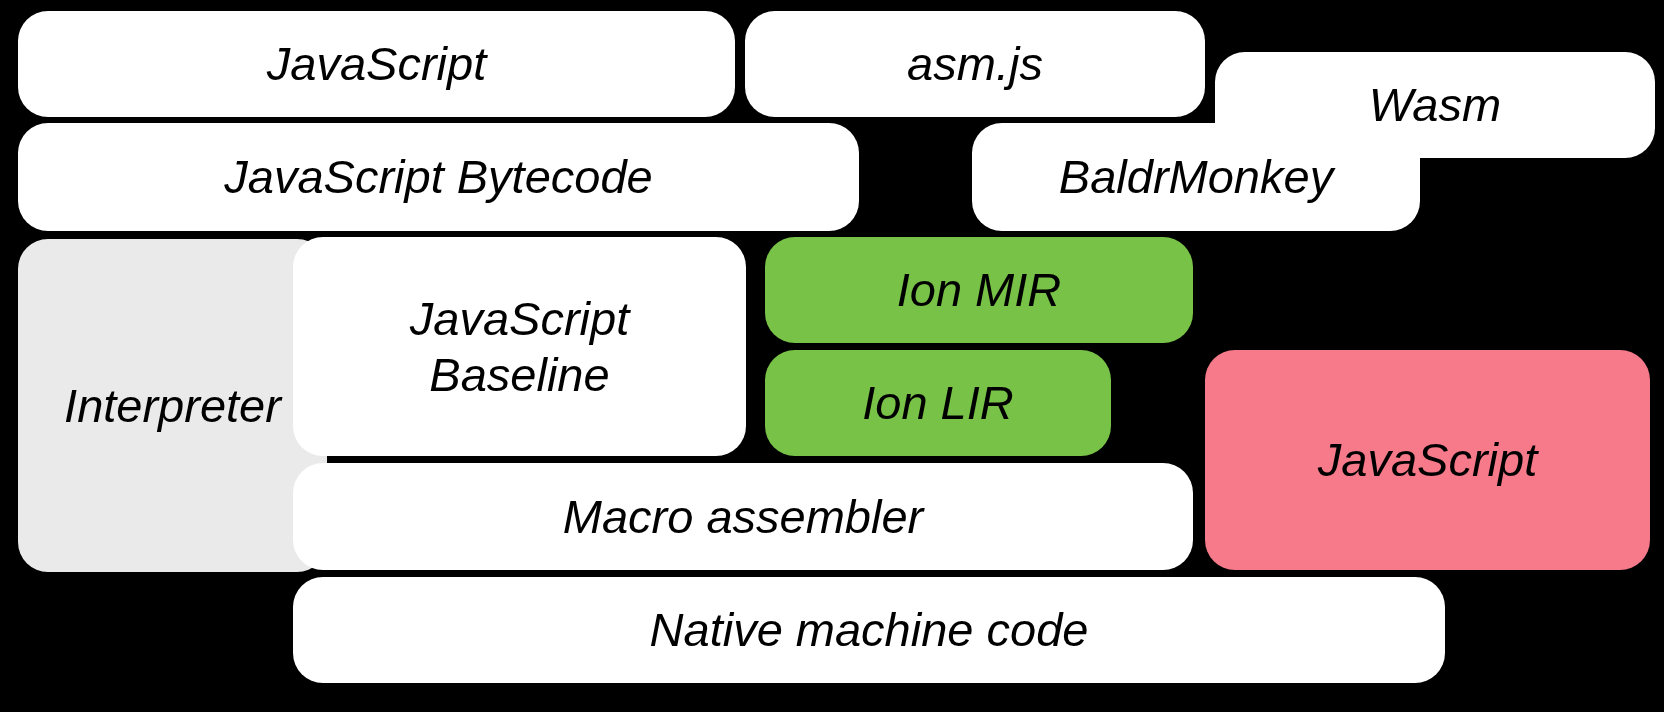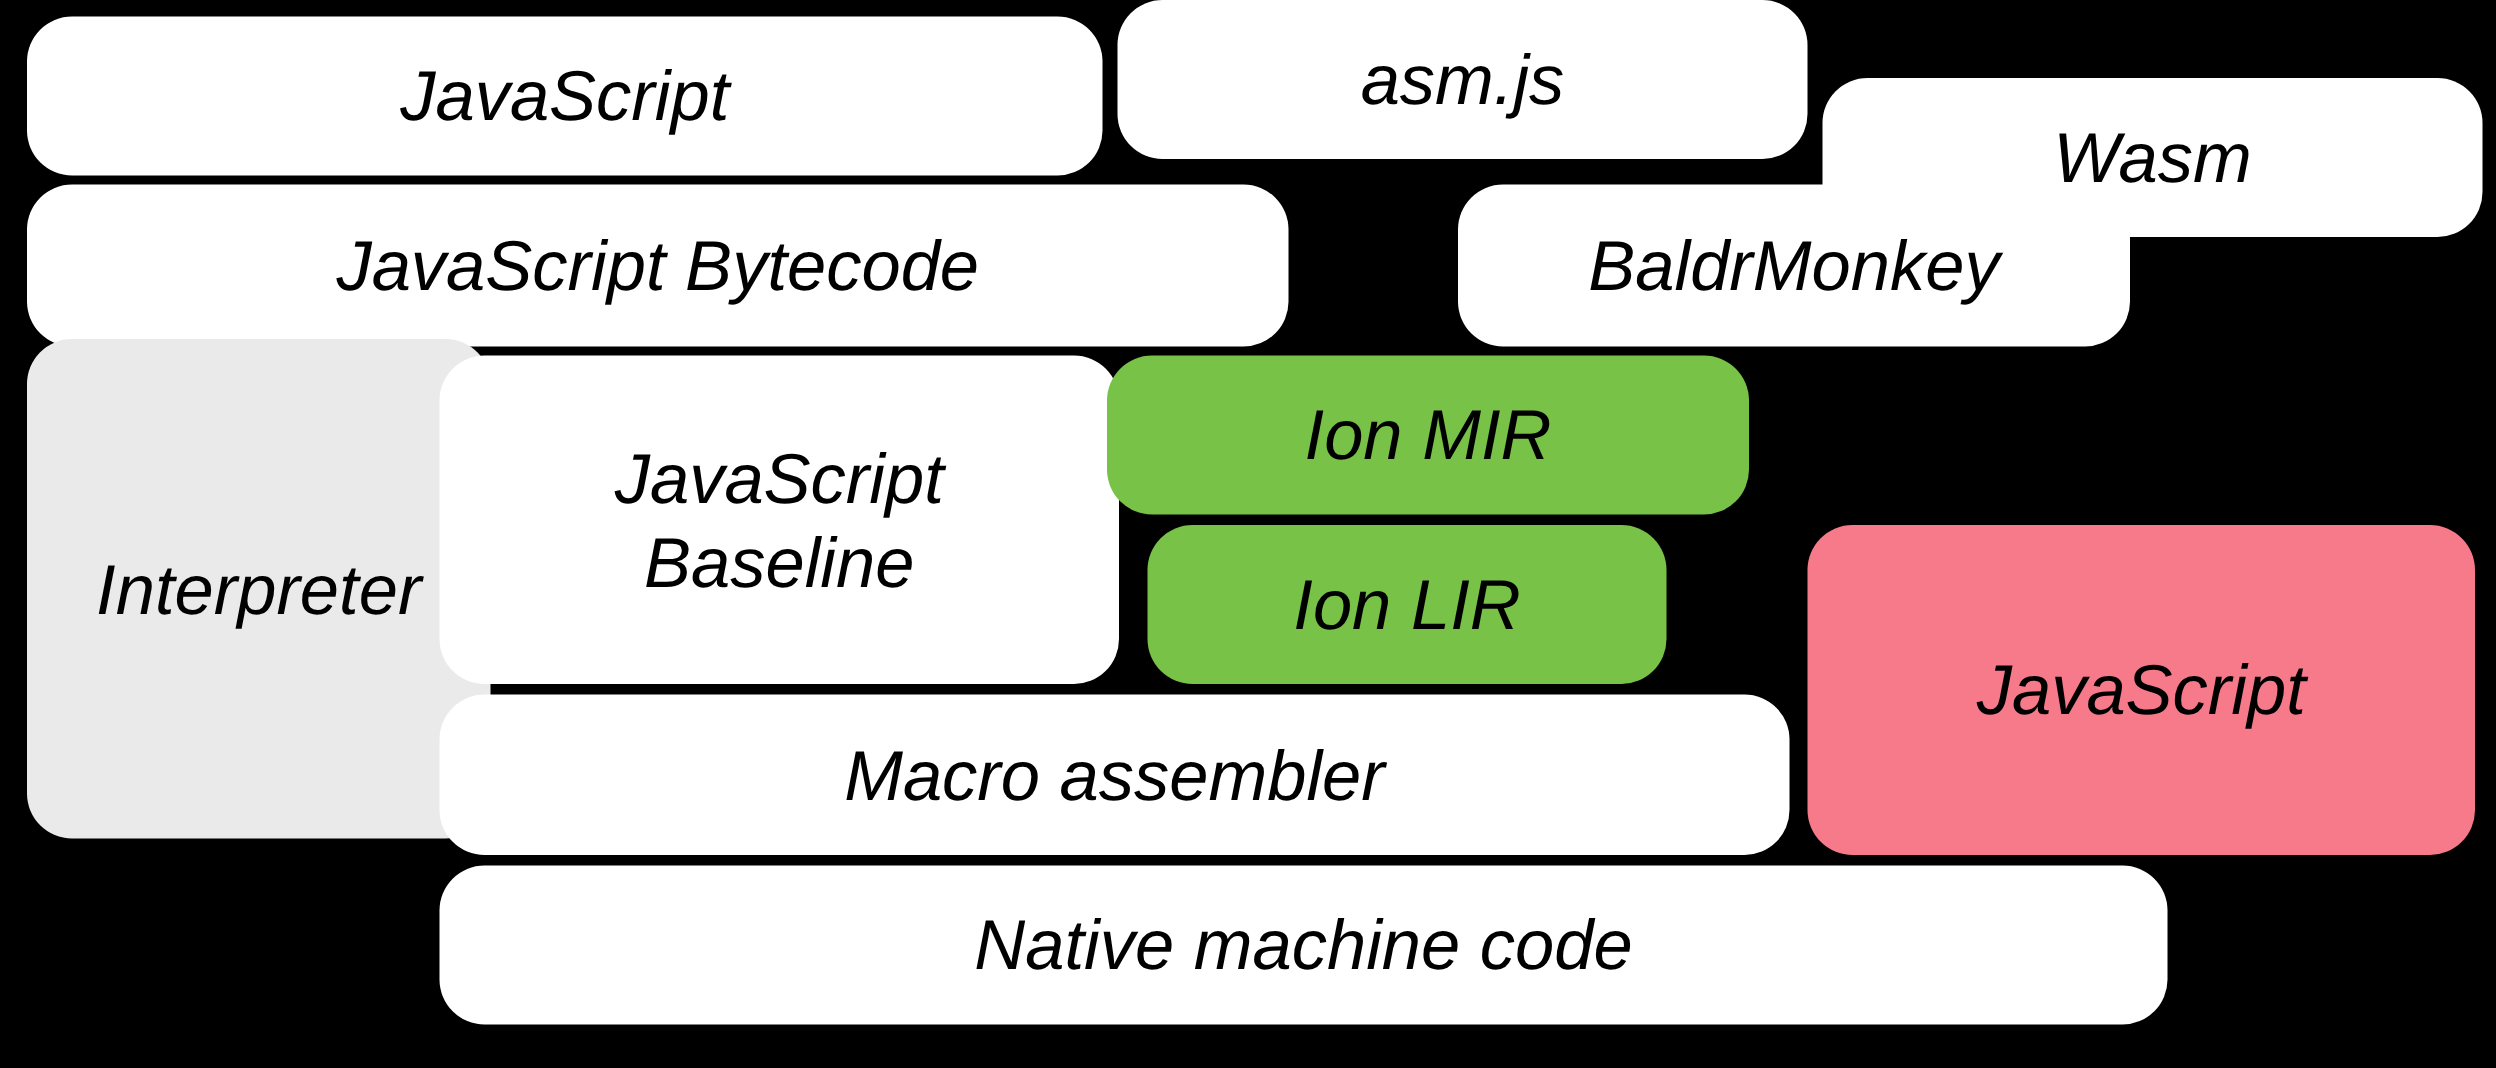--- a/index.html
+++ b/index.html
@@ -28,29 +28,29 @@
     text-align: center;
     box-sizing: border-box;
     font-style: italic;
   }
   .node.gray  { background: #eaeaea; }
   .node.green { background: #77c247; }
   .node.pink  { background: #f67a8a; }
 
   
   .n-javascript  { left: 18px;   top: 11px;  width: 717px;  height: 106px; }
-  .n-asmjs       { left: 745px;  top: 0;  width: 460px;  height: 106px; }
+  .n-asmjs       { left: 745px;  top: 11px;  width: 460px;  height: 106px; }
   .n-wasm        { left: 1215px; top: 11px;  width: 440px;  height: 106px; margin-top: 41px; }
   
   .n-bytecode    { left: 18px;   top: 123px; width: 841px;  height: 108px; }
   .n-baldrmonkey { left: 972px;  top: 123px; width: 448px;  height: 108px; }
   
-  .n-interpreter { left: 18px;   top: 226px; width: 309px;  height: 333px; }
+  .n-interpreter { left: 18px;   top: 239px; width: 309px;  height: 333px; }
   .n-baseline    { left: 293px;  top: 237px; width: 453px;  height: 219px; flex-direction: column; }
-  .n-ionmir      { left: 738px;  top: 237px; width: 428px;  height: 106px; }
+  .n-ionmir      { left: 765px;  top: 237px; width: 428px;  height: 106px; }
   .n-ionlir      { left: 765px;  top: 350px; width: 346px;  height: 106px; }
   .n-cranelift   { left: 1205px; top: 350px; width: 445px;  height: 220px; }
   .n-macro       { left: 293px;  top: 463px; width: 900px;  height: 107px; }
   
   .n-native      { left: 293px;  top: 577px; width: 1152px; height: 106px; }
 
   .line { display: block; }
 </style>
 </head>
 <body>

